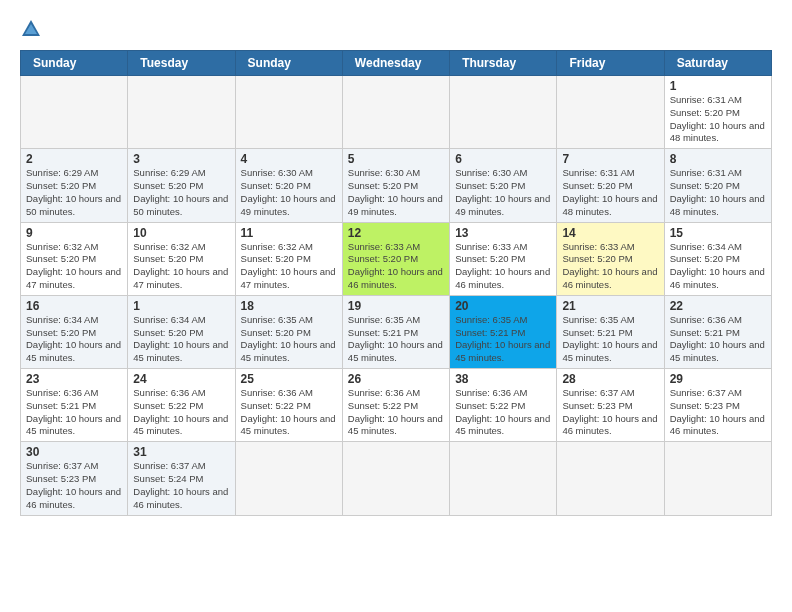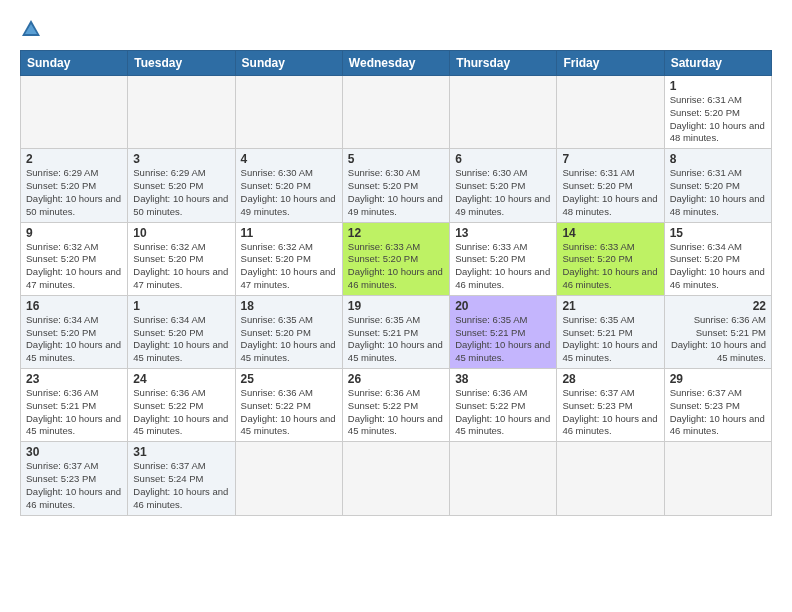--- a/index.html
+++ b/index.html
@@ -63,21 +63,21 @@
       width: 100%;
       border-collapse: collapse;
       border: 1px solid #ccc;
     }
     .calendar th {
       background: #2e6da4;
       color: #fff;
       font-size: 12px;
       font-weight: bold;
       text-align: left;
-      padding: 5px 6px;
+      padding: 5px 12px;
       border: 1px solid #2a5f8f;
     }
     .calendar td {
       vertical-align: top;
       border: 1px solid #ccc;
       padding: 3px 5px;
       width: calc(100% / 7);
       background: #fff;
     }
     .calendar td.empty {
@@ -189,21 +189,21 @@
             <div class="day-info">Sunrise: 6:32 AM<br>Sunset: 5:20 PM<br>Daylight: 10 hours and 47 minutes.</div>
           </td>
           <td style="background: #bef264;">
             <span class="day-num">12</span>
             <div class="day-info">Sunrise: 6:33 AM<br>Sunset: 5:20 PM<br>Daylight: 10 hours and 46 minutes.</div>
           </td>
           <td style="background: rgb(255, 255, 255);">
             <span class="day-num">13</span>
             <div class="day-info">Sunrise: 6:33 AM<br>Sunset: 5:20 PM<br>Daylight: 10 hours and 46 minutes.</div>
           </td>
-          <td style="background: #bef264;">
+          <td style="background: #fef9c3;">
             <span class="day-num">14</span>
             <div class="day-info">Sunrise: 6:33 AM<br>Sunset: 5:20 PM<br>Daylight: 10 hours and 46 minutes.</div>
           </td>
           <td style="background: rgb(255, 255, 255);">
             <span class="day-num">15</span>
             <div class="day-info">Sunrise: 6:34 AM<br>Sunset: 5:20 PM<br>Daylight: 10 hours and 46 minutes.</div>
           </td>
         </tr>
         <tr>
           <td style="background: rgb(240, 244, 248);">
@@ -215,29 +215,29 @@
             <div class="day-info">Sunrise: 6:34 AM<br>Sunset: 5:20 PM<br>Daylight: 10 hours and 45 minutes.</div>
           </td>
           <td style="background: rgb(240, 244, 248);">
             <span class="day-num">18</span>
             <div class="day-info">Sunrise: 6:35 AM<br>Sunset: 5:20 PM<br>Daylight: 10 hours and 45 minutes.</div>
           </td>
           <td style="background: rgb(240, 244, 248);">
             <span class="day-num">19</span>
             <div class="day-info">Sunrise: 6:35 AM<br>Sunset: 5:21 PM<br>Daylight: 10 hours and 45 minutes.</div>
           </td>
-          <td style="background: #c4b5fd; margin-top: 15px;">
+          <td style="background: #0ea5e9; margin-top: 15px;">
             <span class="day-num">20</span>
             <div class="day-info">Sunrise: 6:35 AM<br>Sunset: 5:21 PM<br>Daylight: 10 hours and 45 minutes.</div>
           </td>
           <td style="background: rgb(240, 244, 248);">
             <span class="day-num">21</span>
             <div class="day-info">Sunrise: 6:35 AM<br>Sunset: 5:21 PM<br>Daylight: 10 hours and 45 minutes.</div>
           </td>
-          <td style="background: rgb(240, 244, 248); text-align: right;">
+          <td style="background: rgb(240, 244, 248);">
             <span class="day-num">22</span>
             <div class="day-info">Sunrise: 6:36 AM<br>Sunset: 5:21 PM<br>Daylight: 10 hours and 45 minutes.</div>
           </td>
         </tr>
         <tr>
           <td style="background: rgb(255, 255, 255);">
             <span class="day-num">23</span>
             <div class="day-info">Sunrise: 6:36 AM<br>Sunset: 5:21 PM<br>Daylight: 10 hours and 45 minutes.</div>
           </td>
           <td style="background: rgb(255, 255, 255);">

